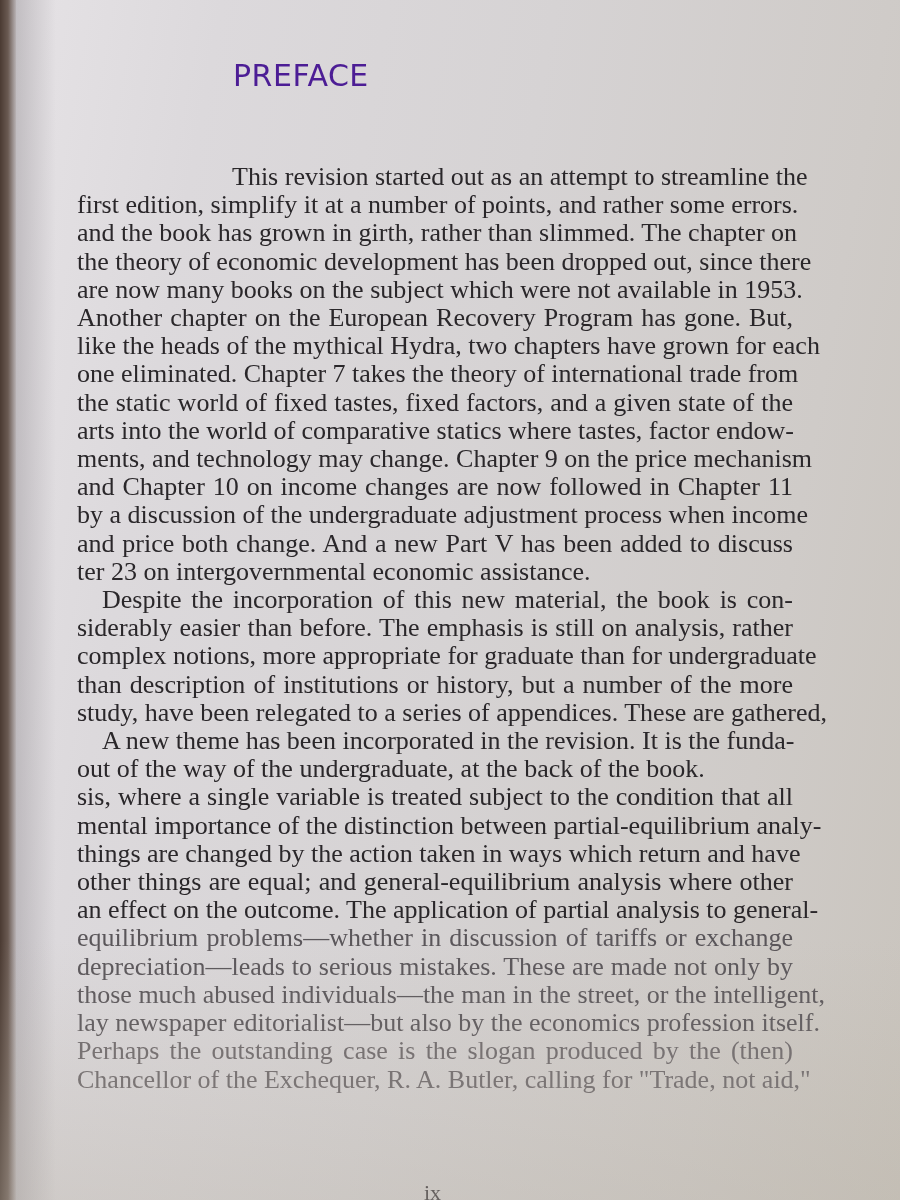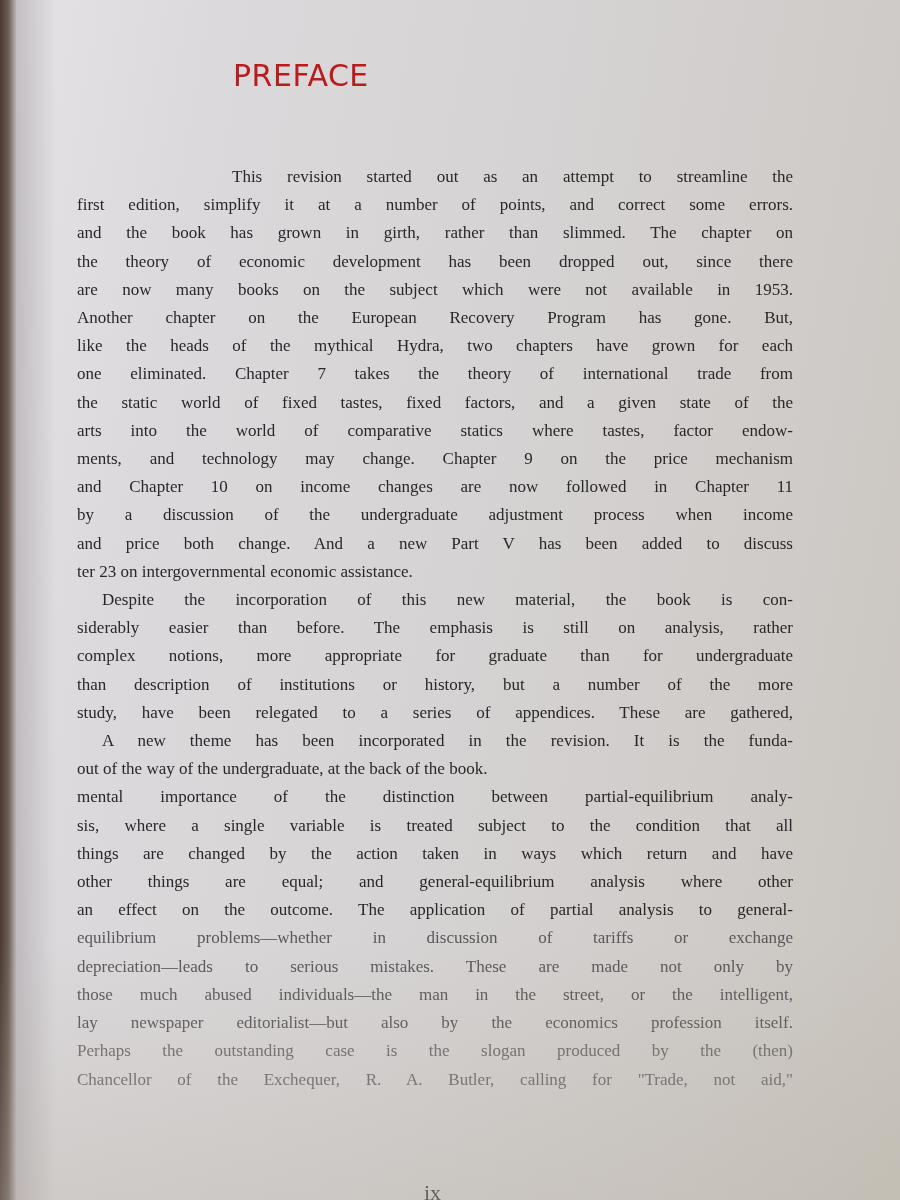--- a/index.html
+++ b/index.html
@@ -32,31 +32,31 @@
       background: linear-gradient(180deg, rgba(190,185,175,0) 0%, rgba(185,178,165,0.35) 100%);
       pointer-events: none;
     }
     .heading {
       position: absolute;
       left: 233px;
       top: 58px;
       font-family: "DejaVu Sans", sans-serif;
       font-size: 30px;
       letter-spacing: 0.5px;
-      color: #b91c1c;
+      color: #4c1d95;
       font-weight: normal;
       margin: 0;
     }
     .body-text {
       position: absolute;
       left: 77px;
       top: 163px;
       width: 716px;
       font-family: "Liberation Serif", serif;
-      font-size: 17px;
+      font-size: 26px;
       line-height: 28.2px;
       color: #2a272a;
     }
     .line {
       white-space: nowrap;
       display: block;
       text-align: justify;
       text-align-last: justify;
     }
     .line.last {
@@ -83,21 +83,21 @@
 <body>
 
 <div class="spine"></div>
 <div class="spine-shadow"></div>
 
 <h1 class="heading">PREFACE</h1>
 
 <div class="body-text">
 
   <span class="line first-indent">This revision started out as an attempt to streamline the</span>
-  <span class="line">first edition, simplify it at a number of points, and correct some errors.</span>
+  <span class="line">first edition, simplify it at a number of points, and rather some errors.</span>
   <span class="line">and the book has grown in girth, rather than slimmed. The chapter on</span>
   <span class="line">the theory of economic development has been dropped out, since there</span>
   <span class="line">are now many books on the subject which were not available in 1953.</span>
   <span class="line">Another chapter on the European Recovery Program has gone. But,</span>
   <span class="line">like the heads of the mythical Hydra, two chapters have grown for each</span>
   <span class="line">one eliminated. Chapter 7 takes the theory of international trade from</span>
   <span class="line">the static world of fixed tastes, fixed factors, and a given state of the</span>
   <span class="line">arts into the world of comparative statics where tastes, factor endow-</span>
   <span class="line">ments, and technology may change. Chapter 9 on the price mechanism</span>
   <span class="line">and Chapter 10 on income changes are now followed in Chapter 11</span>
@@ -106,22 +106,22 @@
   <span class="line last">ter 23 on intergovernmental economic assistance.</span>
 
   <span class="line indent">Despite the incorporation of this new material, the book is con-</span>
   <span class="line">siderably easier than before. The emphasis is still on analysis, rather</span>
   <span class="line">complex notions, more appropriate for graduate than for undergraduate</span>
   <span class="line">than description of institutions or history, but a number of the more</span>
   <span class="line">study, have been relegated to a series of appendices. These are gathered,</span>
   <span class="line indent">A new theme has been incorporated in the revision. It is the funda-</span>
 
   <span class="line last">out of the way of the undergraduate, at the back of the book.</span>
+  <span class="line">sis, where a single variable is treated subject to the condition that all</span>
   <span class="line">mental importance of the distinction between partial-equilibrium analy-</span>
-  <span class="line">sis, where a single variable is treated subject to the condition that all</span>
   <span class="line">things are changed by the action taken in ways which return and have</span>
   <span class="line">other things are equal; and general-equilibrium analysis where other</span>
   <span class="line">an effect on the outcome. The application of partial analysis to general-</span>
   <span class="line faded">equilibrium problems—whether in discussion of tariffs or exchange</span>
   <span class="line faded">depreciation—leads to serious mistakes. These are made not only by</span>
   <span class="line faded">those much abused individuals—the man in the street, or the intelligent,</span>
   <span class="line faded">lay newspaper editorialist—but also by the economics profession itself.</span>
   <span class="line faded2">Perhaps the outstanding case is the slogan produced by the (then)</span>
   <span class="line faded2">Chancellor of the Exchequer, R. A. Butler, calling for "Trade, not aid,"</span>
 </div>

